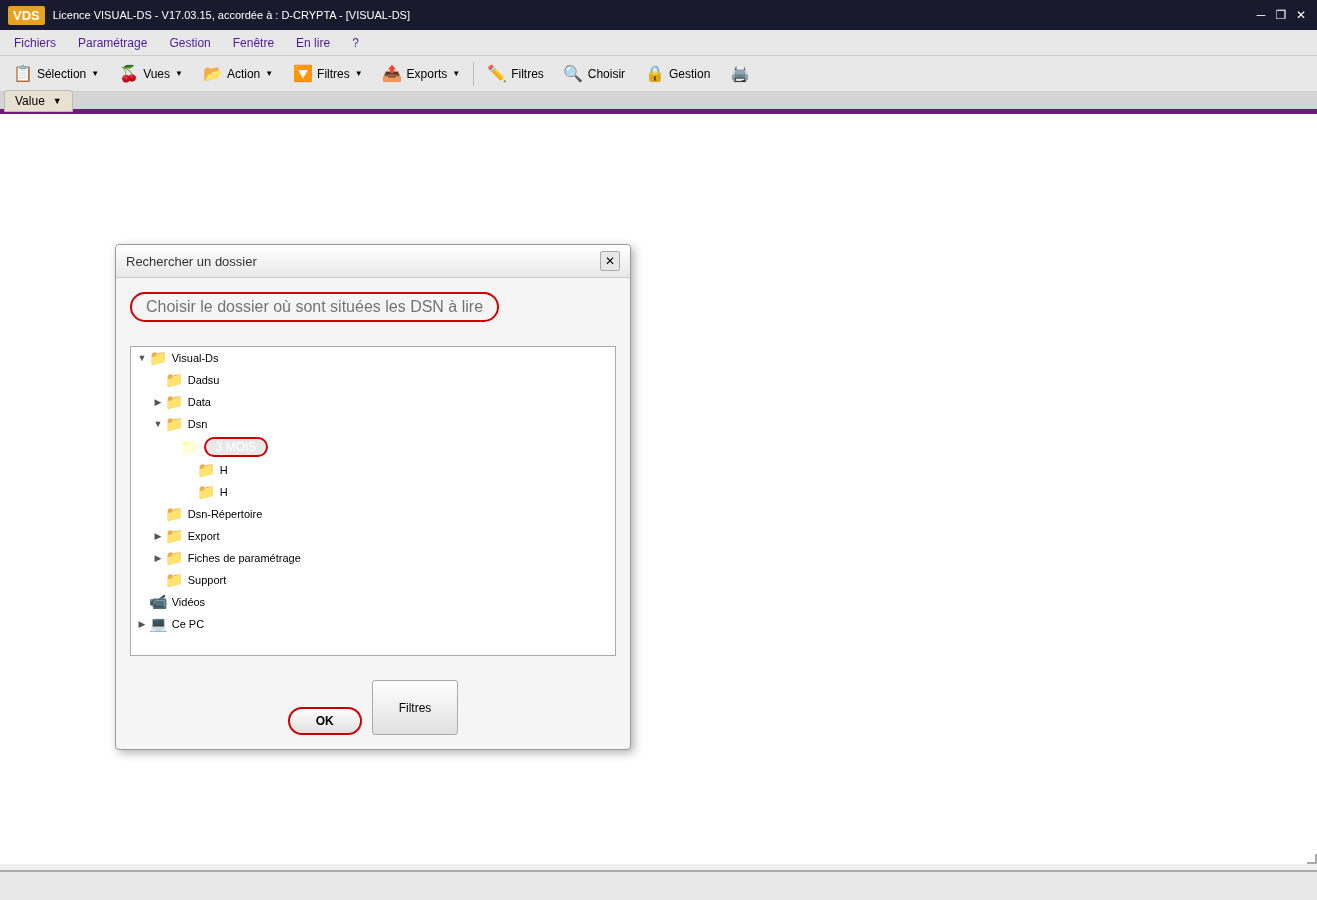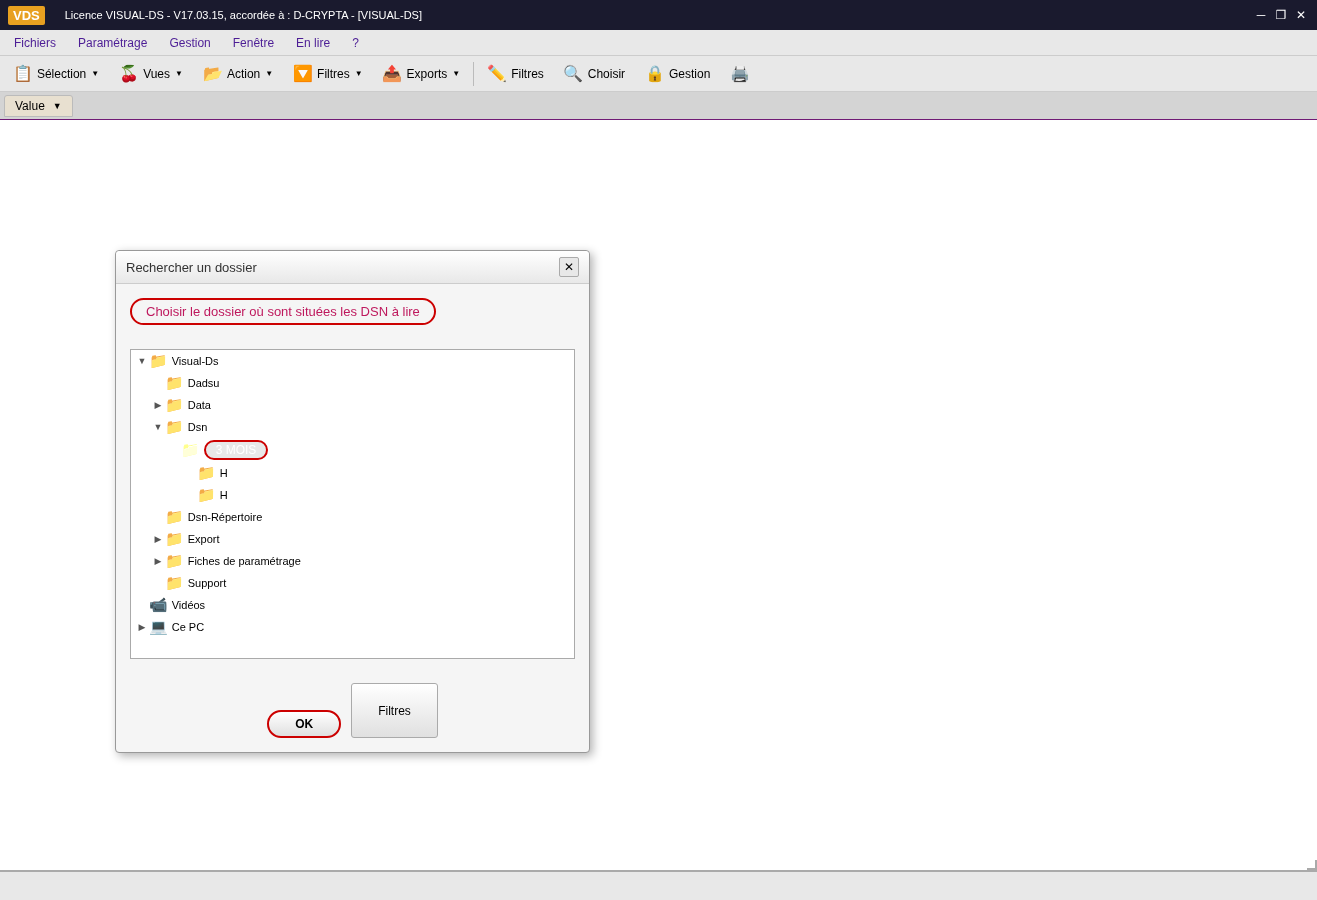--- a/index.html
+++ b/index.html
@@ -20,21 +20,21 @@
       display: flex;
       align-items: center;
       justify-content: space-between;
       height: 30px;
       padding: 0 8px;
       font-size: 11px;
     }
     .title-bar-left {
       display: flex;
       align-items: center;
-      gap: 20px;
+      gap: 8px;
     }
     .title-bar-logo {
       background: #e8a020;
       color: white;
       font-weight: bold;
       font-size: 13px;
       padding: 2px 5px;
       border-radius: 2px;
     }
     .title-bar-controls {
@@ -104,23 +104,23 @@
     .dropdown-arrow {
       font-size: 8px;
       margin-left: 1px;
     }
 
     
     .tab-bar {
       background: #d4d4d4;
       display: flex;
       align-items: center;
-      height: 28px;
+      height: 22px;
       padding: 0 4px;
-      border-bottom: 1px solid #701a75;
+      border-bottom: 5px solid #701a75;
     }
     .tab-item {
       display: flex;
       align-items: center;
       gap: 4px;
       background: #e8e0d0;
       border: 1px solid #bbb;
       border-radius: 3px 3px 0 0;
       padding: 3px 10px;
       font-size: 12px;
@@ -162,21 +162,21 @@
       padding-top: 130px;
       padding-left: 115px;
       z-index: 100;
     }
 
     
     .dialog {
       background: #f5f5f5;
       border: 1px solid #999;
       border-radius: 4px;
-      width: 475px;
+      width: 516px;
       box-shadow: 3px 3px 10px rgba(0,0,0,0.3);
     }
     .dialog-title-bar {
       background: linear-gradient(to bottom, #ffffff, #e8e8e8);
       border-bottom: 1px solid #ccc;
       padding: 6px 10px;
       display: flex;
       align-items: center;
       justify-content: space-between;
       border-radius: 4px 4px 0 0;
@@ -201,22 +201,22 @@
     .dialog-body {
       padding: 14px;
     }
 
     
     .instruction-oval {
       display: inline-block;
       border: 2px solid #cc0000;
       border-radius: 20px;
       padding: 4px 14px;
-      font-size: 13px;
-      color: #be185d;
+      font-size: 16px;
+      color: #737373;
       margin-bottom: 12px;
     }
 
     
     .tree-container {
       border: 1px solid #aaa;
       background: white;
       height: 310px;
       overflow-y: auto;
       overflow-x: hidden;

